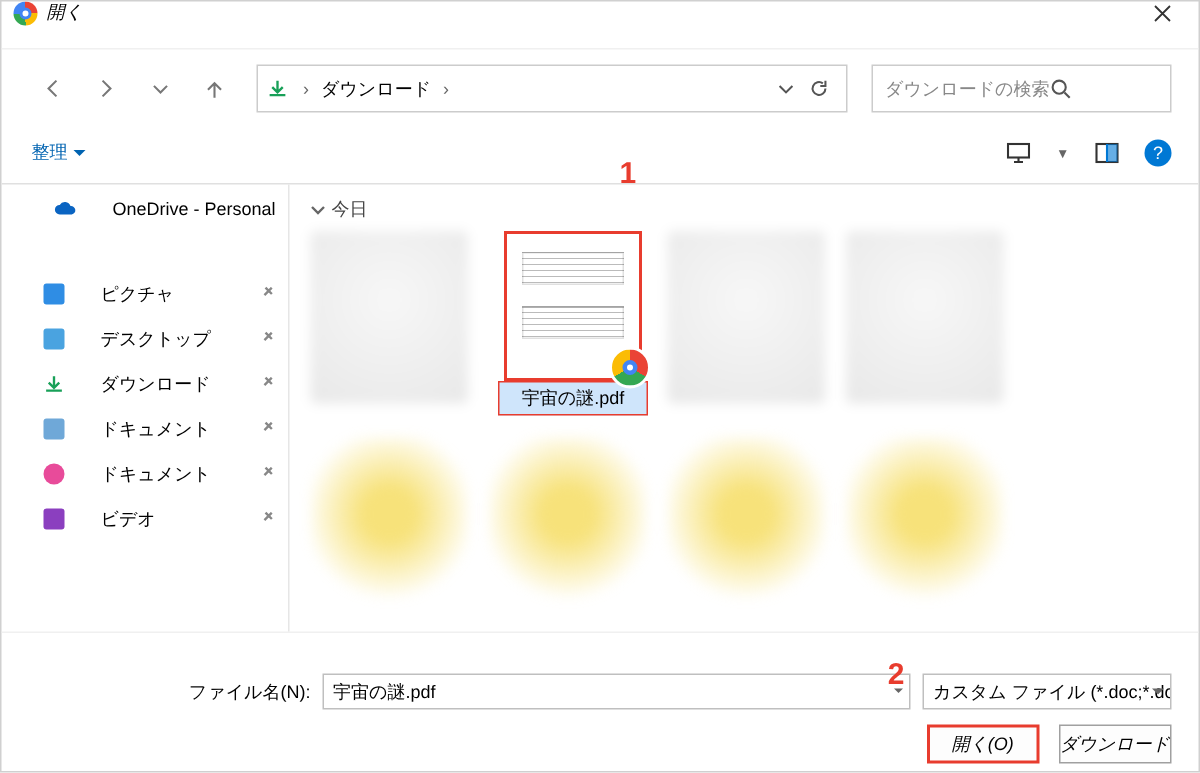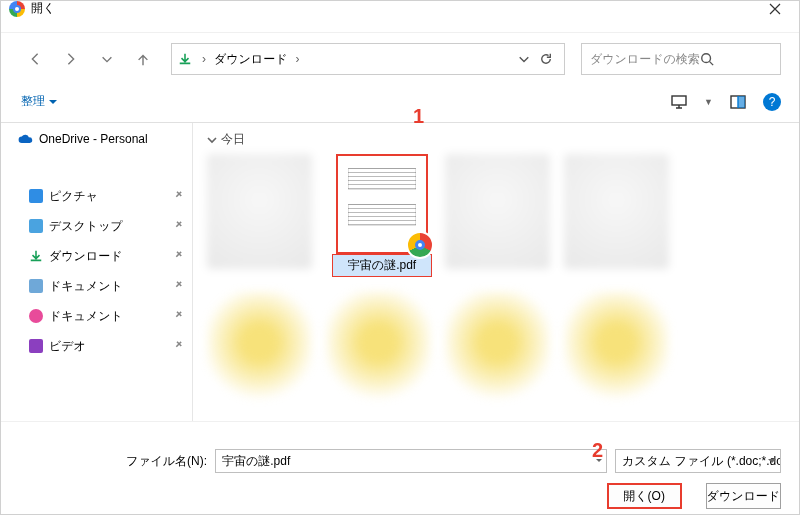--- a/index.html
+++ b/index.html
@@ -1,18 +1,18 @@
 <!DOCTYPE html>
 <html><head>
   <meta charset="utf-8">
   <style>
     * { margin: 0; padding: 0; box-sizing: border-box; }
     body { font-family: 'Segoe UI', 'Yu Gothic UI', Meiryo, sans-serif; font-size: 12px; background: #fff; width: 800px; height: 515px; overflow: hidden; border: 1px solid #d0d0d0; }
 
-    .titlebar { display: flex; align-items: center; height: 32px; padding: 0 4px 16px 8px; border-bottom: 1px solid #f0f0f0; }
+    .titlebar { display: flex; align-items: center; height: 32px; padding: 0 4px 16px 8px; border-bottom: 1px solid #f0f0f0; font-style: italic; }
     .tb-icon { width: 16px; height: 16px; border-radius: 50%; background: conic-gradient(#ea4335 0 90deg, #fbbc05 90deg 180deg, #34a853 180deg 270deg, #4285f4 270deg 360deg); margin-right: 6px; position: relative; }
     .tb-icon::after { content: ""; position: absolute; inset: 4px; background: #fff; border-radius: 50%; border: 2px solid #4285f4; }
     .tb-title { flex: 0 0 auto; font-size: 12px; }
     .tb-spacer { flex: 1; }
     .tb-close { width: 40px; height: 30px; display: flex; align-items: center; justify-content: center; }
     .tb-close svg { width: 12px; height: 12px; stroke: #333; stroke-width: 1.2; }
 
     .navrow { display: flex; align-items: center; padding: 10px 18px; gap: 4px; }
     .nav-btn { width: 32px; height: 30px; display: flex; align-items: center; justify-content: center; }
     .nav-btn svg { width: 14px; height: 14px; stroke: #777; stroke-width: 1.6; fill: none; }
@@ -30,21 +30,21 @@
     .tb-item { font-size: 12px; color: #0063b1; padding: 4px 2px; display: flex; align-items: center; gap: 4px; }
     .tb-chev { border: 4px solid transparent; border-top-color: #0063b1; transform: translateY(2px); }
     .tb-item.newf { color: #333; margin-left: 14px; }
     .tb-right { margin-left: auto; display: flex; gap: 14px; align-items: center; }
     .tb-right .iconbtn { width: 22px; height: 22px; display: flex; align-items: center; justify-content: center; }
     .tb-right svg { width: 16px; height: 16px; }
     .helpbtn { width: 18px; height: 18px; border-radius: 50%; background: #0078d4; color: #fff; font-size: 12px; display: flex; align-items: center; justify-content: center; }
 
     .main { display: flex; height: 298px; }
     .sidebar { width: 192px; border-right: 1px solid #e6e6e6; padding-top: 2px; overflow: hidden; }
-    .side-row { display: flex; align-items: center; height: 28px; padding-left: 10px; font-size: 12px; gap: 6px; }
+    .side-row { display: flex; align-items: center; height: 28px; padding-left: 10px; font-size: 12px; gap: 24px; }
     .side-row.child { padding-left: 28px; height: 30px; }
     .pin { margin-left: auto; margin-right: 10px; width: 10px; transform: rotate(45deg); }
     .pin svg { width: 10px; height: 10px; stroke: #888; stroke-width: 1.6; fill: none; }
     .cloudico { width: 16px; height: 12px; }
     .sqico { width: 14px; height: 14px; border-radius: 2px; }
     .spacer-row { height: 28px; }
 
     .content { flex: 1; position: relative; padding: 8px 14px; display: flex; flex-direction: column; }
     .section-hdr { display: flex; align-items: center; gap: 4px; color: #444; font-size: 12px; margin-bottom: 6px; }
     .section-hdr svg { width: 10px; height: 10px; stroke: #666; fill: none; stroke-width: 1.6; }
@@ -63,21 +63,21 @@
     .marker { position: absolute; font-size: 20px; font-weight: 700; color: #e83c2e; }
     .marker.m1 { left: 220px; top: -18px; }
 
     .footer { padding: 27px 18px 14px 18px; border-top: 1px solid #f0f0f0; }
     .row1 { display: flex; align-items: center; gap: 8px; margin-bottom: 10px; position: relative; }
     .flabel { width: 188px; text-align: right; font-size: 12px; }
     .fin { flex: 1; height: 24px; border: 1px solid #bfbfbf; padding: 0 20px 0 6px; font-size: 12px; background: #fff; display: flex; align-items: center; }
     .combo { width: 166px; height: 24px; border: 1px solid #bfbfbf; padding: 0 14px 0 6px; font-size: 12px; display: flex; align-items: center; overflow: hidden; white-space: nowrap; background: #fff; position: relative; }
     .combo::after { content: ""; position: absolute; right: 4px; top: 9px; border: 4px solid transparent; border-top-color: #666; }
     .marker.m2 { right: 178px; top: -10px; }
-    .row2 { display: flex; justify-content: flex-end; gap: 24px; }
+    .row2 { display: flex; justify-content: flex-end; gap: 13px; font-style: italic; }
     .btn { min-width: 75px; height: 26px; border: 1px solid #a0a0a0; background: #fdfdfd; display: flex; align-items: center; justify-content: center; font-size: 12px; }
     .btn.open { border: 2px solid #e83c2e; }
     .seldrop { position: relative; padding-right: 12px; }
     .seldrop::after { content: ""; position: absolute; right: 4px; top: 9px; border: 3px solid transparent; border-top-color: #666; }
 
     .ico-download { stroke: #18a058; fill: none; }
   </style>
 </head>
 <body>
 

